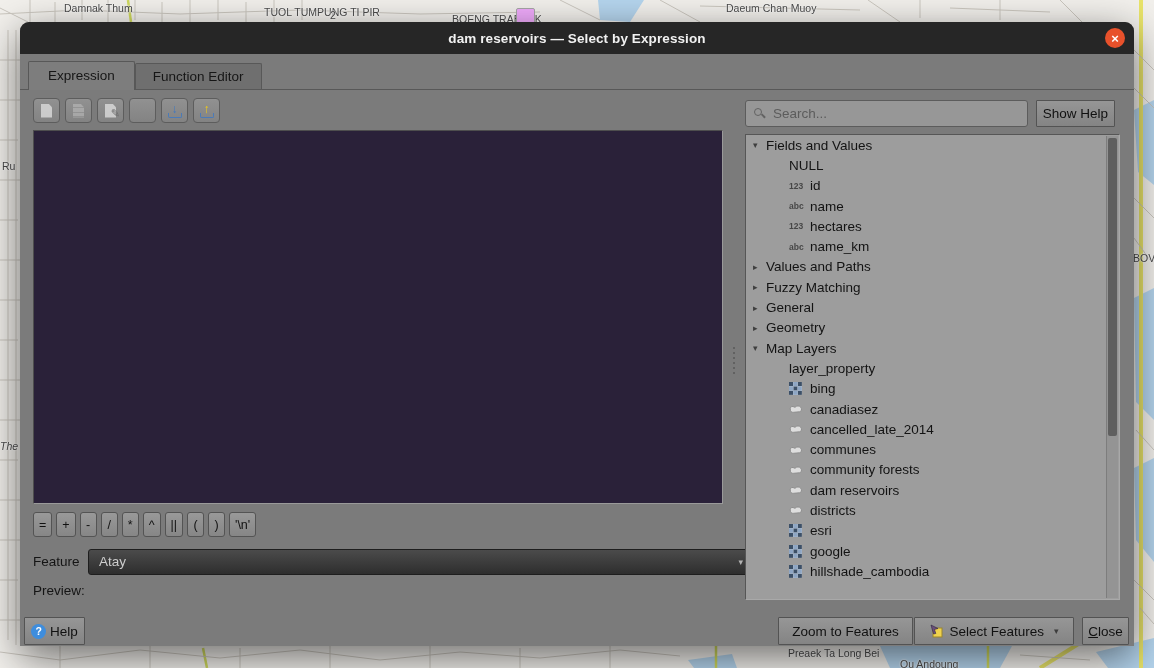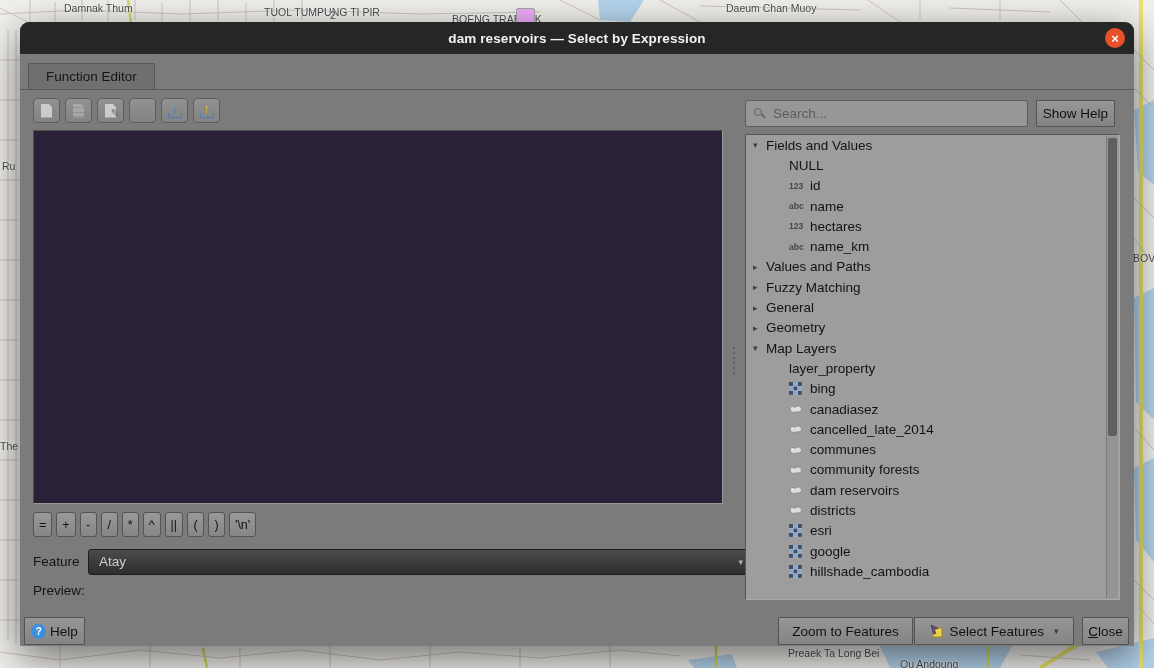--- a/index.html
+++ b/index.html
@@ -130,35 +130,36 @@
     </svg>
     <div id="map-labels">
         <div class="mlabel" style="left: 64px; top: 2px;">Damnak Thum</div>
         <div class="mlabel" style="left: 264px; top: 6px;">TUOL TUMPUNG TI PIR</div>
         <div class="mlabel" style="left: 330px; top: 9px;">2</div>
         <div class="mlabel" style="left: 452px; top: 13px;">BOENG TRABAEK</div>
         <div class="mlabel badge" style="left: 516px; top: 8px;">10</div>
         <div class="mlabel" style="left: 726px; top: 2px;">Daeum Chan Muoy</div>
         <div class="mlabel" style="left: 1126px; top: 252px;">SBOV</div>
         <div class="mlabel" style="left: 2px; top: 160px;">Ru</div>
-        <div class="mlabel" style="left: 0px; top: 440px;">The</div>
+        <div class="mlabel" style="left: 0px; top: 440px; font-style: italic;">The</div>
         <div class="mlabel" style="left: 788px; top: 647px;">Preaek Ta Long Bei</div>
         <div class="mlabel" style="left: 900px; top: 658px;">Ou Andoung</div>
       </div>
   </div>
 
   <div class="dialog">
     <div class="titlebar">
       <span class="title">dam reservoirs — Select by Expression</span>
       <span class="wclose">×</span>
     </div>
 
     <div class="dbody">
 
       <div class="tabs">
+        <div class="tab active">Expression</div>
         <div class="tab inactive">Function Editor</div>
       </div>
 
       <div class="toolbar" id="toolbar">
           <div class="tbtn dis">
             <span class="ic-paper"></span>
           </div>
           <div class="tbtn dis">
             <span class="ic-paper lines"></span>
           </div>

